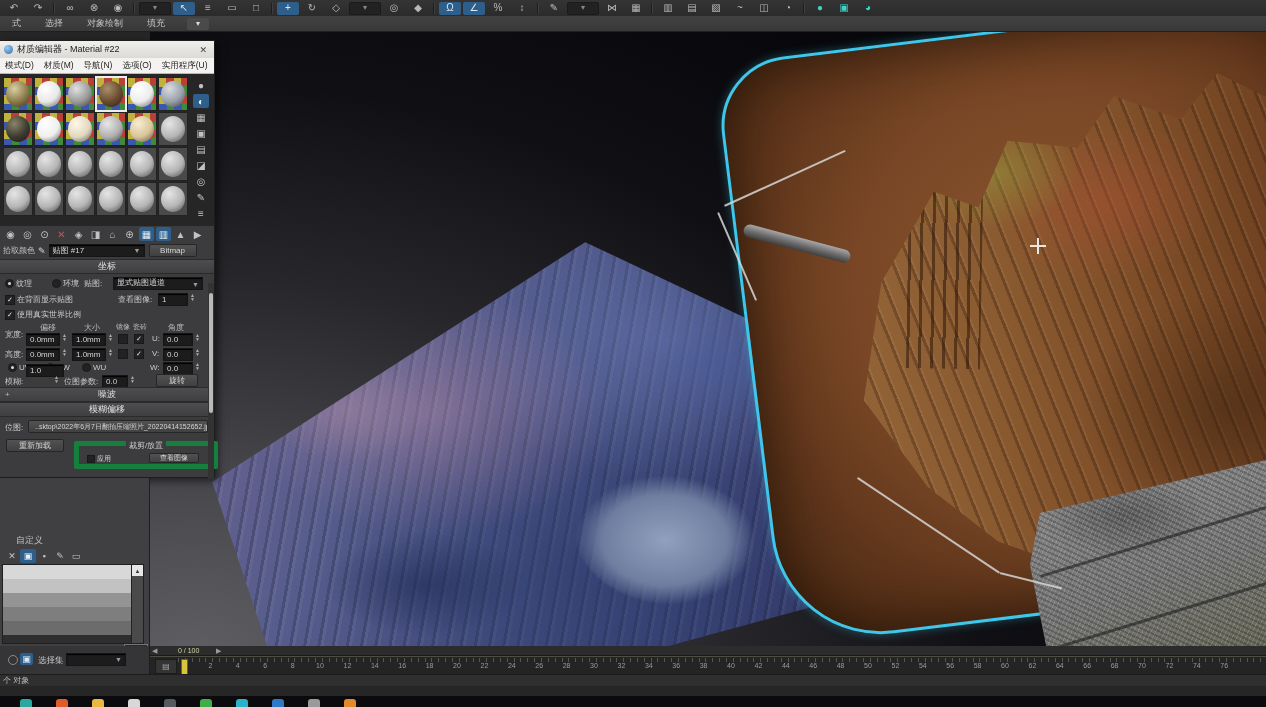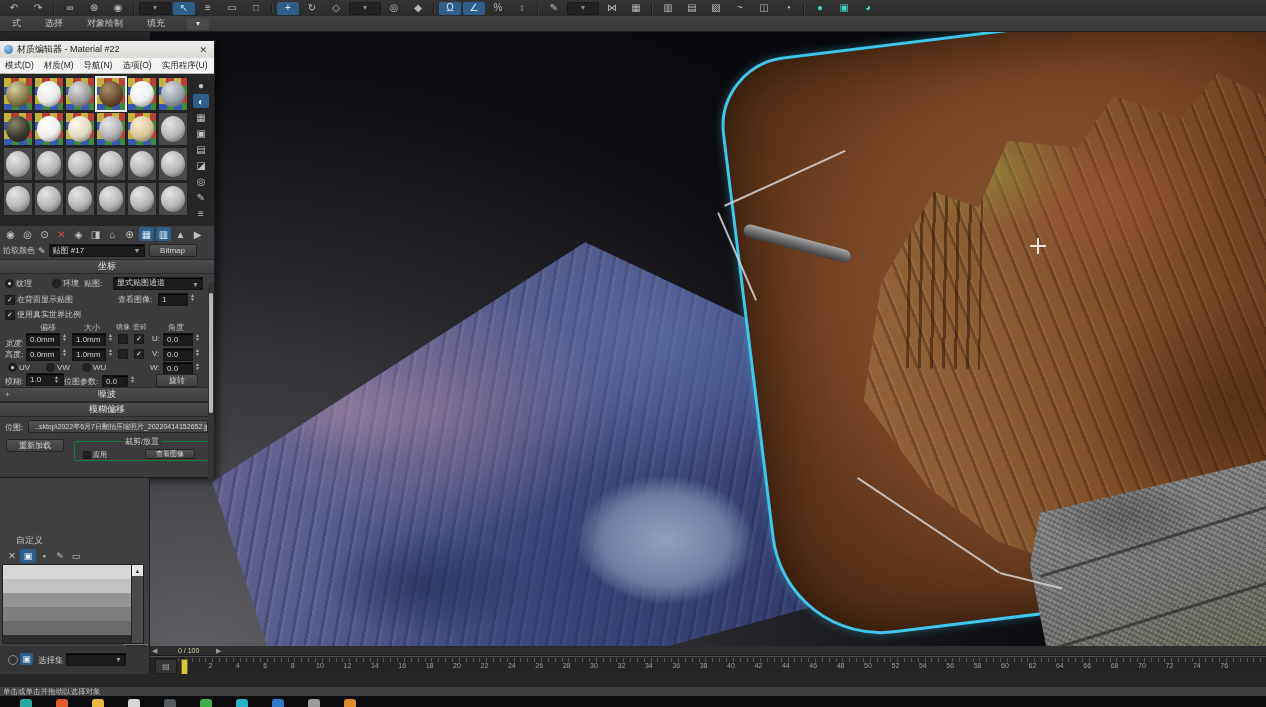--- a/index.html
+++ b/index.html
@@ -98,21 +98,21 @@
   .rollhead{height:13px;background:linear-gradient(#4d4d4f,#3f3f41);border:1px solid #2a2a2a;border-left:none;border-right:none;
     display:flex;align-items:center;justify-content:center;font-size:9px;color:#e0e0e0;position:relative;}
   .rollhead .pm{position:absolute;left:5px;font-size:8px;color:#bbb;}
   #coordbody{position:relative;background:#3c3c3e;height:113px;font-size:8px;color:#c8c8c8;}
   .cb{position:absolute;display:flex;align-items:center;}
   .radio{width:7px;height:7px;border-radius:50%;border:1px solid #191919;background:#222;margin-right:2px;position:relative;}
   .radio.on::after{content:"";position:absolute;left:1.5px;top:1.5px;width:3px;height:3px;border-radius:50%;background:#d8d8d8;}
   .chk{width:8px;height:8px;border:1px solid #191919;background:#222;margin-right:2px;display:flex;align-items:center;justify-content:center;color:#e0e0e0;font-size:7px;}
   #scroll-r{position:absolute;right:0px;top:242px;width:6px;height:196px;background:#333;}
   #scroll-r div{position:absolute;left:1px;top:10px;width:4px;height:120px;background:#b9b9b9;border-radius:2px;}
-  .group{border:1px solid #15803d;border-radius:2px;position:relative;}
+  .group{border:5px solid #15803d;border-radius:2px;position:relative;}
   .group .gt{position:absolute;top:-6px;left:50%;transform:translateX(-50%);background:#3c3c3e;padding:0 3px;font-size:8px;color:#c8c8c8;}
   
   #lpanel{left:0;top:478px;width:150px;height:168px;background:#404042;border-right:1px solid #1e1e1e;box-sizing:border-box;color:#c0c0c0;}
   #lheader{position:absolute;left:16px;top:56px;font-size:9px;}
   #licons{position:absolute;left:4px;top:70px;display:flex;}
   #llist{position:absolute;left:2px;top:86px;width:140px;height:78px;background:#2e2e2e;border:1px solid #202020;overflow:hidden;}
   #llist .row{height:14px;}
   #lscroll{position:absolute;right:0;top:0;width:11px;height:100%;background:#4a4a4a;border-left:1px solid #222;}
   #lscroll .up{width:11px;height:11px;background:#e6e6e6;color:#333;font-size:6px;display:flex;align-items:center;justify-content:center;}
   #ldrop{position:absolute;left:124px;top:166px;width:22px;height:12px;background:#2a2a2a;border:1px solid #777;color:#bbb;font-size:7px;display:flex;align-items:center;justify-content:center;}
@@ -393,21 +393,21 @@
       <div class="cb" style="left:116px;top:48px;color:#b8b8b8;font-size:7px;">
           <span>镜像</span>
         </div>
       <div class="cb" style="left:133px;top:48px;color:#b8b8b8;font-size:7px;">
           <span>瓷砖</span>
         </div>
       <div class="cb" style="left:168px;top:48px;color:#b8b8b8;">
           <span>角度</span>
         </div>
 
-      <div class="cb" style="left:5px;top:64px;font-style:italic;">
+      <div class="cb" style="left:5px;top:55px;">
           <span>宽度:</span>
         </div>
       <div class="cb dfield" style="left:26px;top:59px;width:34px;">
           <span>0.0mm</span>
         </div>
       <div class="cb spin" style="left:61px;top:59px;">
           <span>▲</span>
           <span>▼</span>
         </div>
       <div class="cb dfield" style="left:72px;top:59px;width:34px;">
@@ -487,21 +487,21 @@
           <span>0.0</span>
         </div>
       <div class="cb spin" style="left:194px;top:88px;">
           <span>▲</span>
           <span>▼</span>
         </div>
 
       <div class="cb" style="left:5px;top:102px;">
           <span>模糊:</span>
         </div>
-      <div class="cb dfield" style="left:26px;top:99px;width:38px;">
+      <div class="cb dfield" style="left:26px;top:90px;width:38px;">
           <span>1.0</span>
         </div>
       <div class="cb spin" style="left:53px;top:101px;">
           <span>▲</span>
           <span>▼</span>
         </div>
       <div class="cb" style="left:64px;top:102px;">
           <span>位图参数:</span>
         </div>
       <div class="cb dfield" style="left:102px;top:101px;width:26px;">
@@ -619,22 +619,22 @@
         <span class="num" style="left: 929.2px;">66</span>
         <span class="num" style="left: 956.6px;">68</span>
         <span class="num" style="left: 984px;">70</span>
         <span class="num" style="left: 1011.4px;">72</span>
         <span class="num" style="left: 1038.8px;">74</span>
         <span class="num" style="left: 1066.2px;">76</span>
       </div>
     <div id="tslider-handle"></div>
   </div>
 
-  <div class="abs" id="status2">
-    <span>单击或单击并拖动以选择对象</span>
+  <div class="abs" id="status1">
+    <span>个 对象</span>
   </div>
 
   <div class="abs" id="taskbar">
       <div class="ticn" style="background: rgb(42, 168, 160);"></div>
       <div class="ticn" style="background: rgb(224, 90, 43);"></div>
       <div class="ticn" style="background: rgb(232, 185, 62);"></div>
       <div class="ticn" style="background: rgb(216, 216, 216);"></div>
       <div class="ticn" style="background: rgb(85, 90, 96);"></div>
       <div class="ticn" style="background: rgb(63, 174, 74);"></div>
       <div class="ticn" style="background: rgb(39, 179, 201);"></div>

